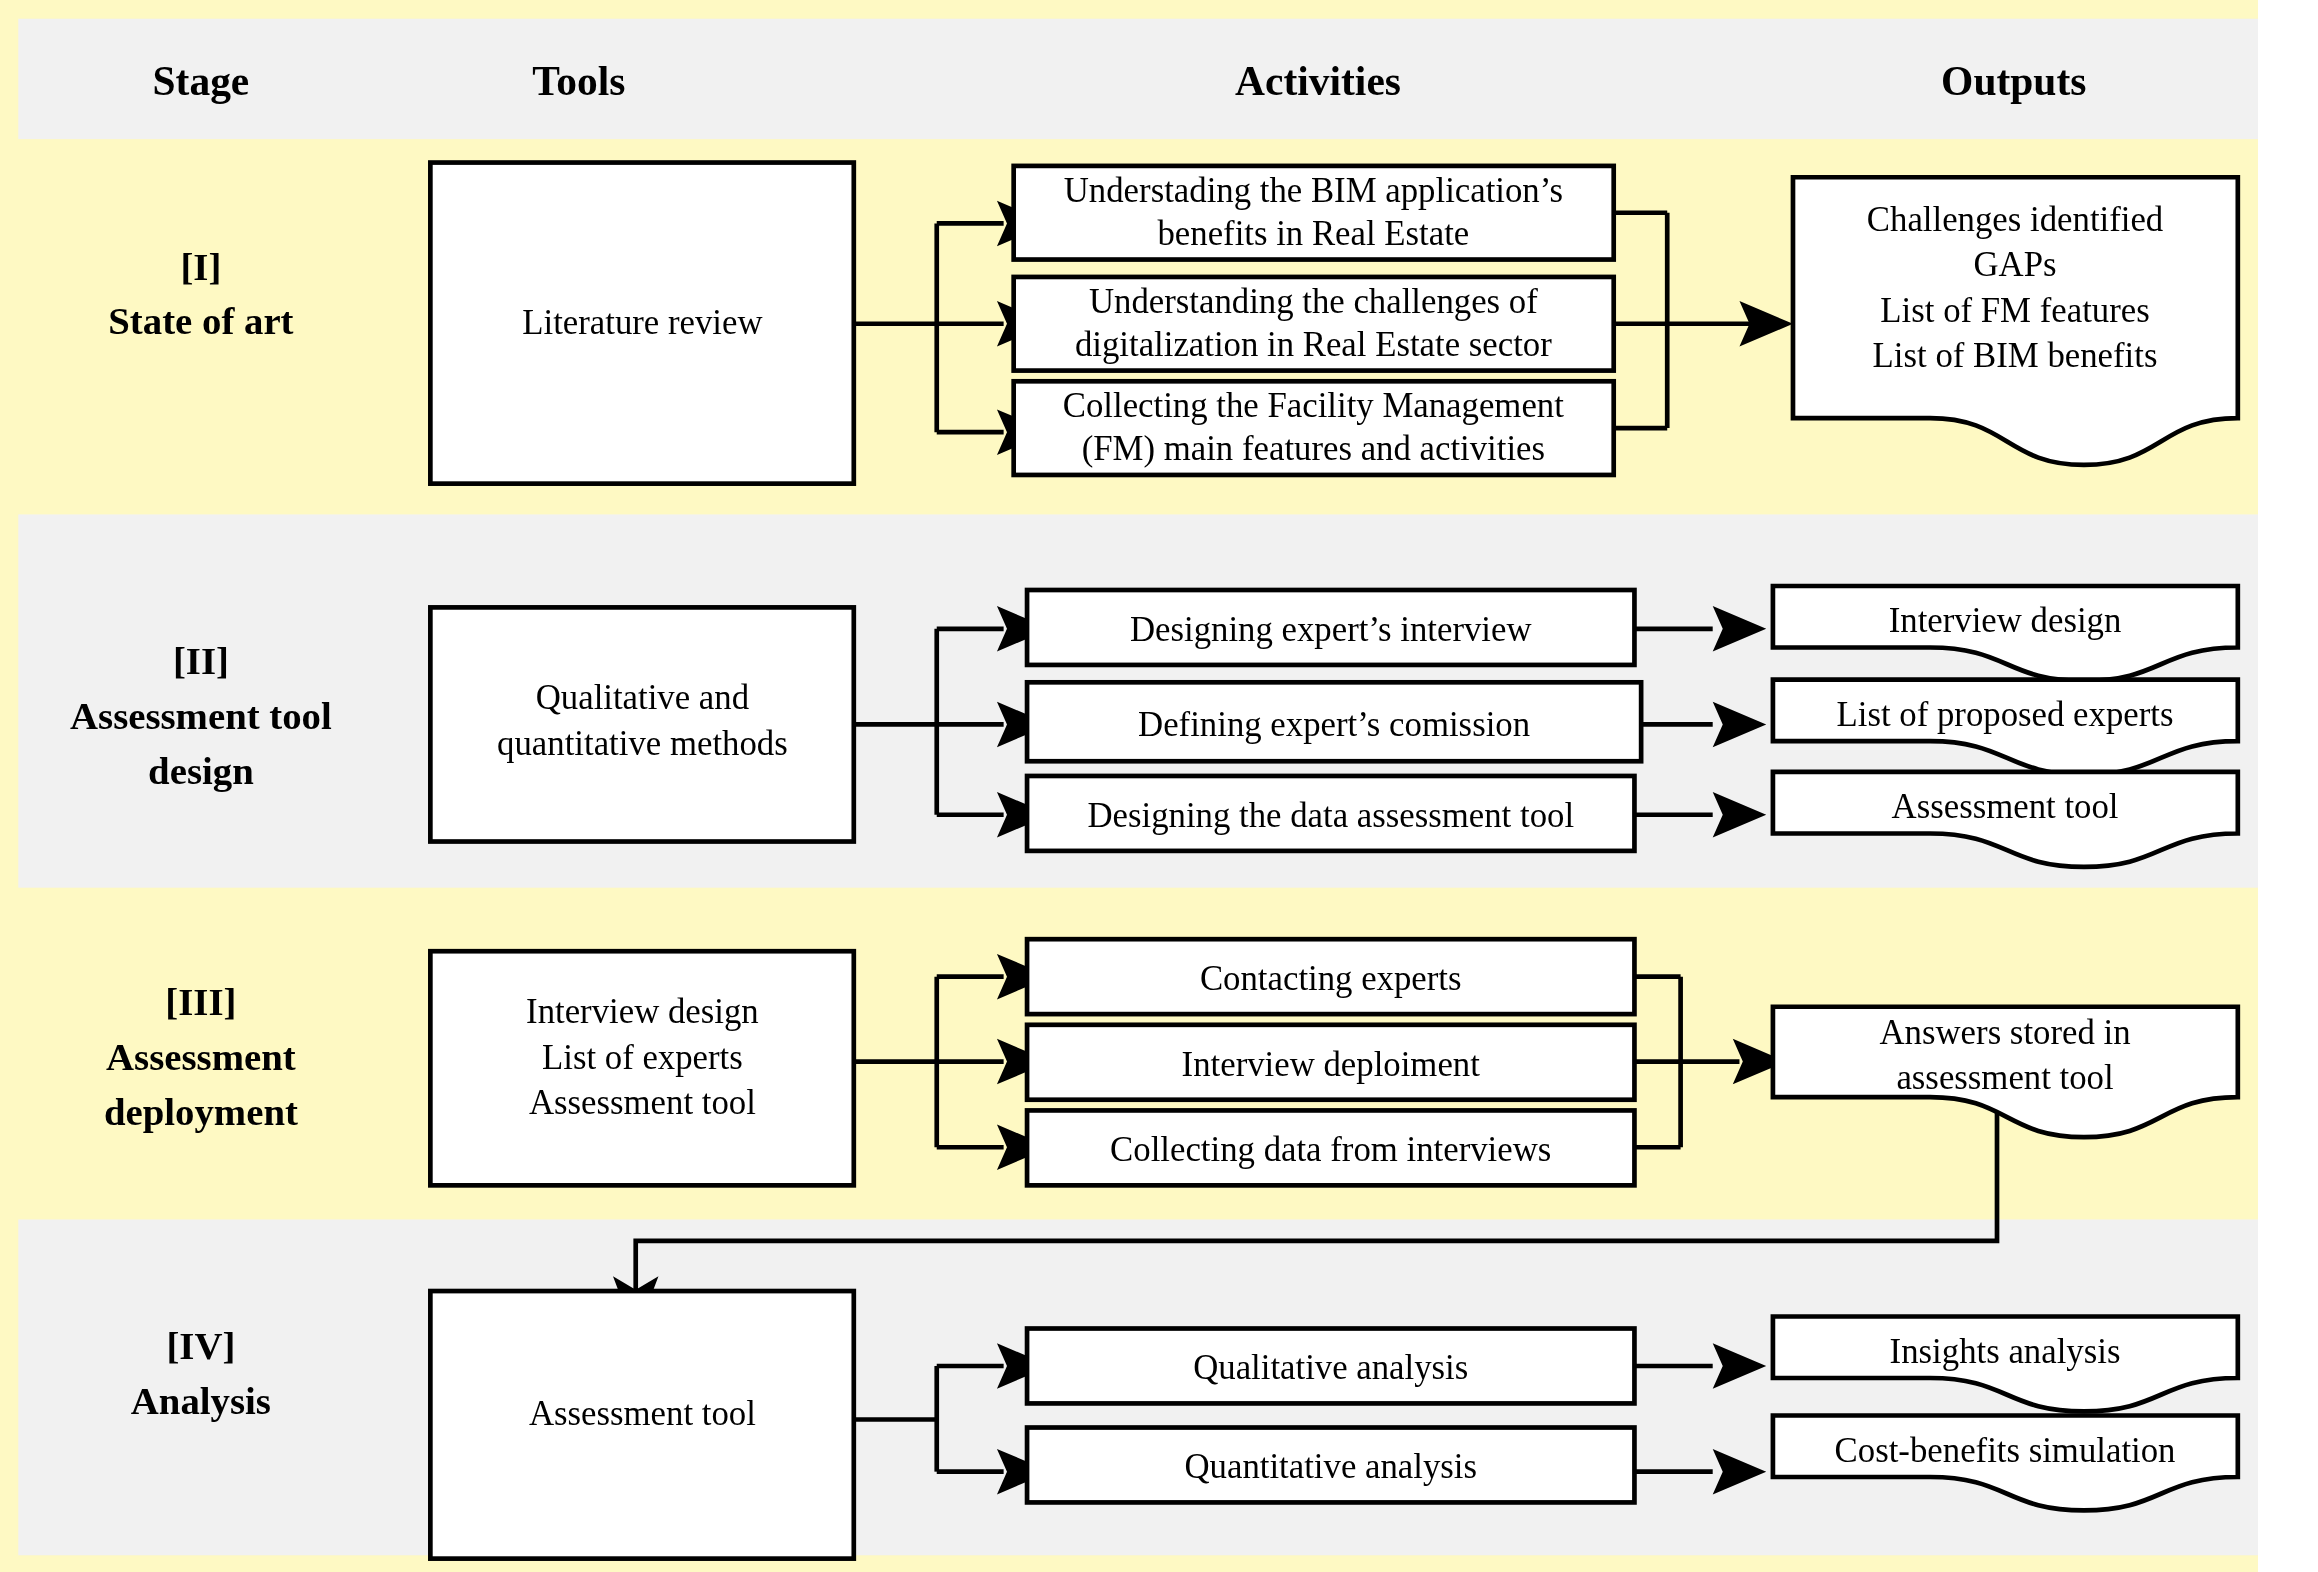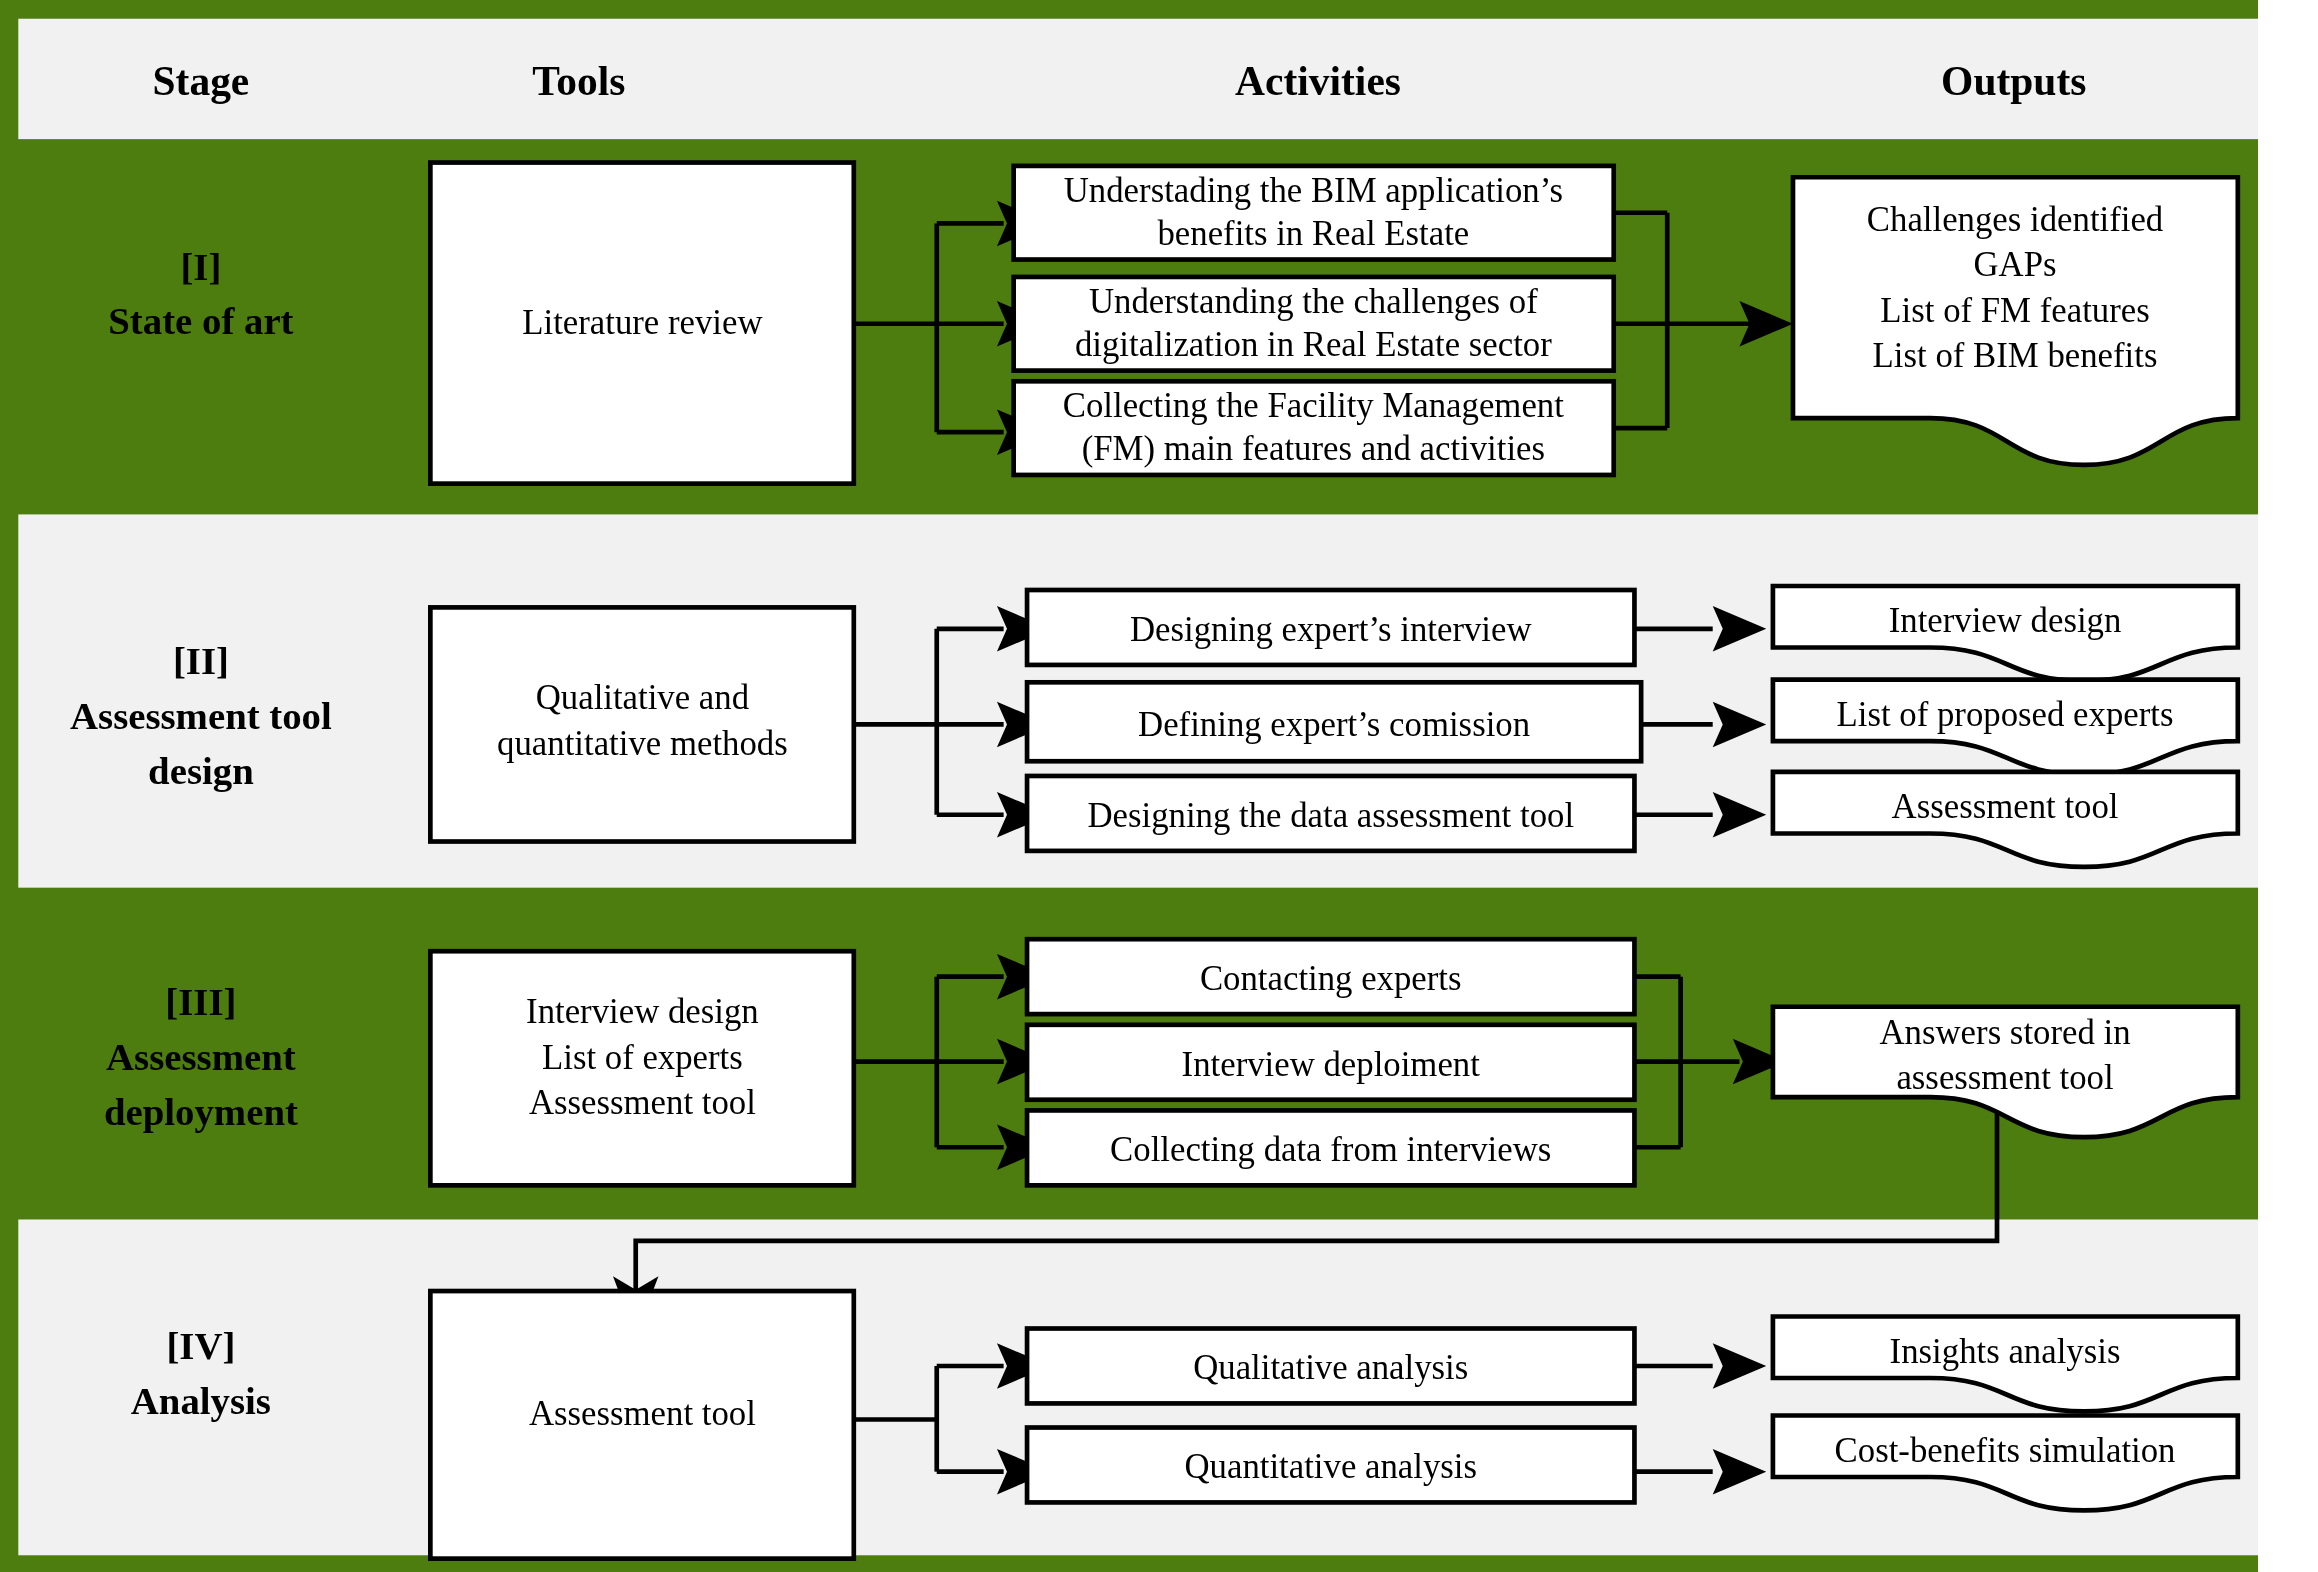--- a/index.html
+++ b/index.html
@@ -1,17 +1,17 @@
 <!DOCTYPE html>
 <html style="font-size:10.7px"><head>
 <meta charset="utf-8">
 <style>
   html,body{margin:0;padding:0;background:#ffffff;}
   body{width:2319px;height:1572px;font-family:"Liberation Serif","DejaVu Serif",serif;}
-  #stage{position:relative;width:2258px;height:1572px;overflow:hidden;background:#4d7c0f;}
+  #stage{position:relative;width:2258px;height:1572px;overflow:hidden;background:#fef9c3;}
   svg.layer{position:absolute;left:0;top:0;width:2319px;height:1572px;}
   .band{fill:#f1f1f1;}
   .box{fill:#ffffff;stroke:#000000;stroke-width:7;}
   .doc{fill:#ffffff;stroke:#000000;stroke-width:7;stroke-linejoin:miter;}
   .conn{stroke:#000000;stroke-width:7;fill:none;}
   .arrowhead{fill:#000000;}
   .hdr{font-weight:bold;font-size:62px;text-anchor:middle;fill:#000;}
   .stagelbl{font-weight:bold;font-size:58px;text-anchor:middle;fill:#000;}
   .boxtxt{font-size:52px;text-anchor:middle;fill:#000;}
   text{font-family:"Liberation Serif","DejaVu Serif",serif;}

